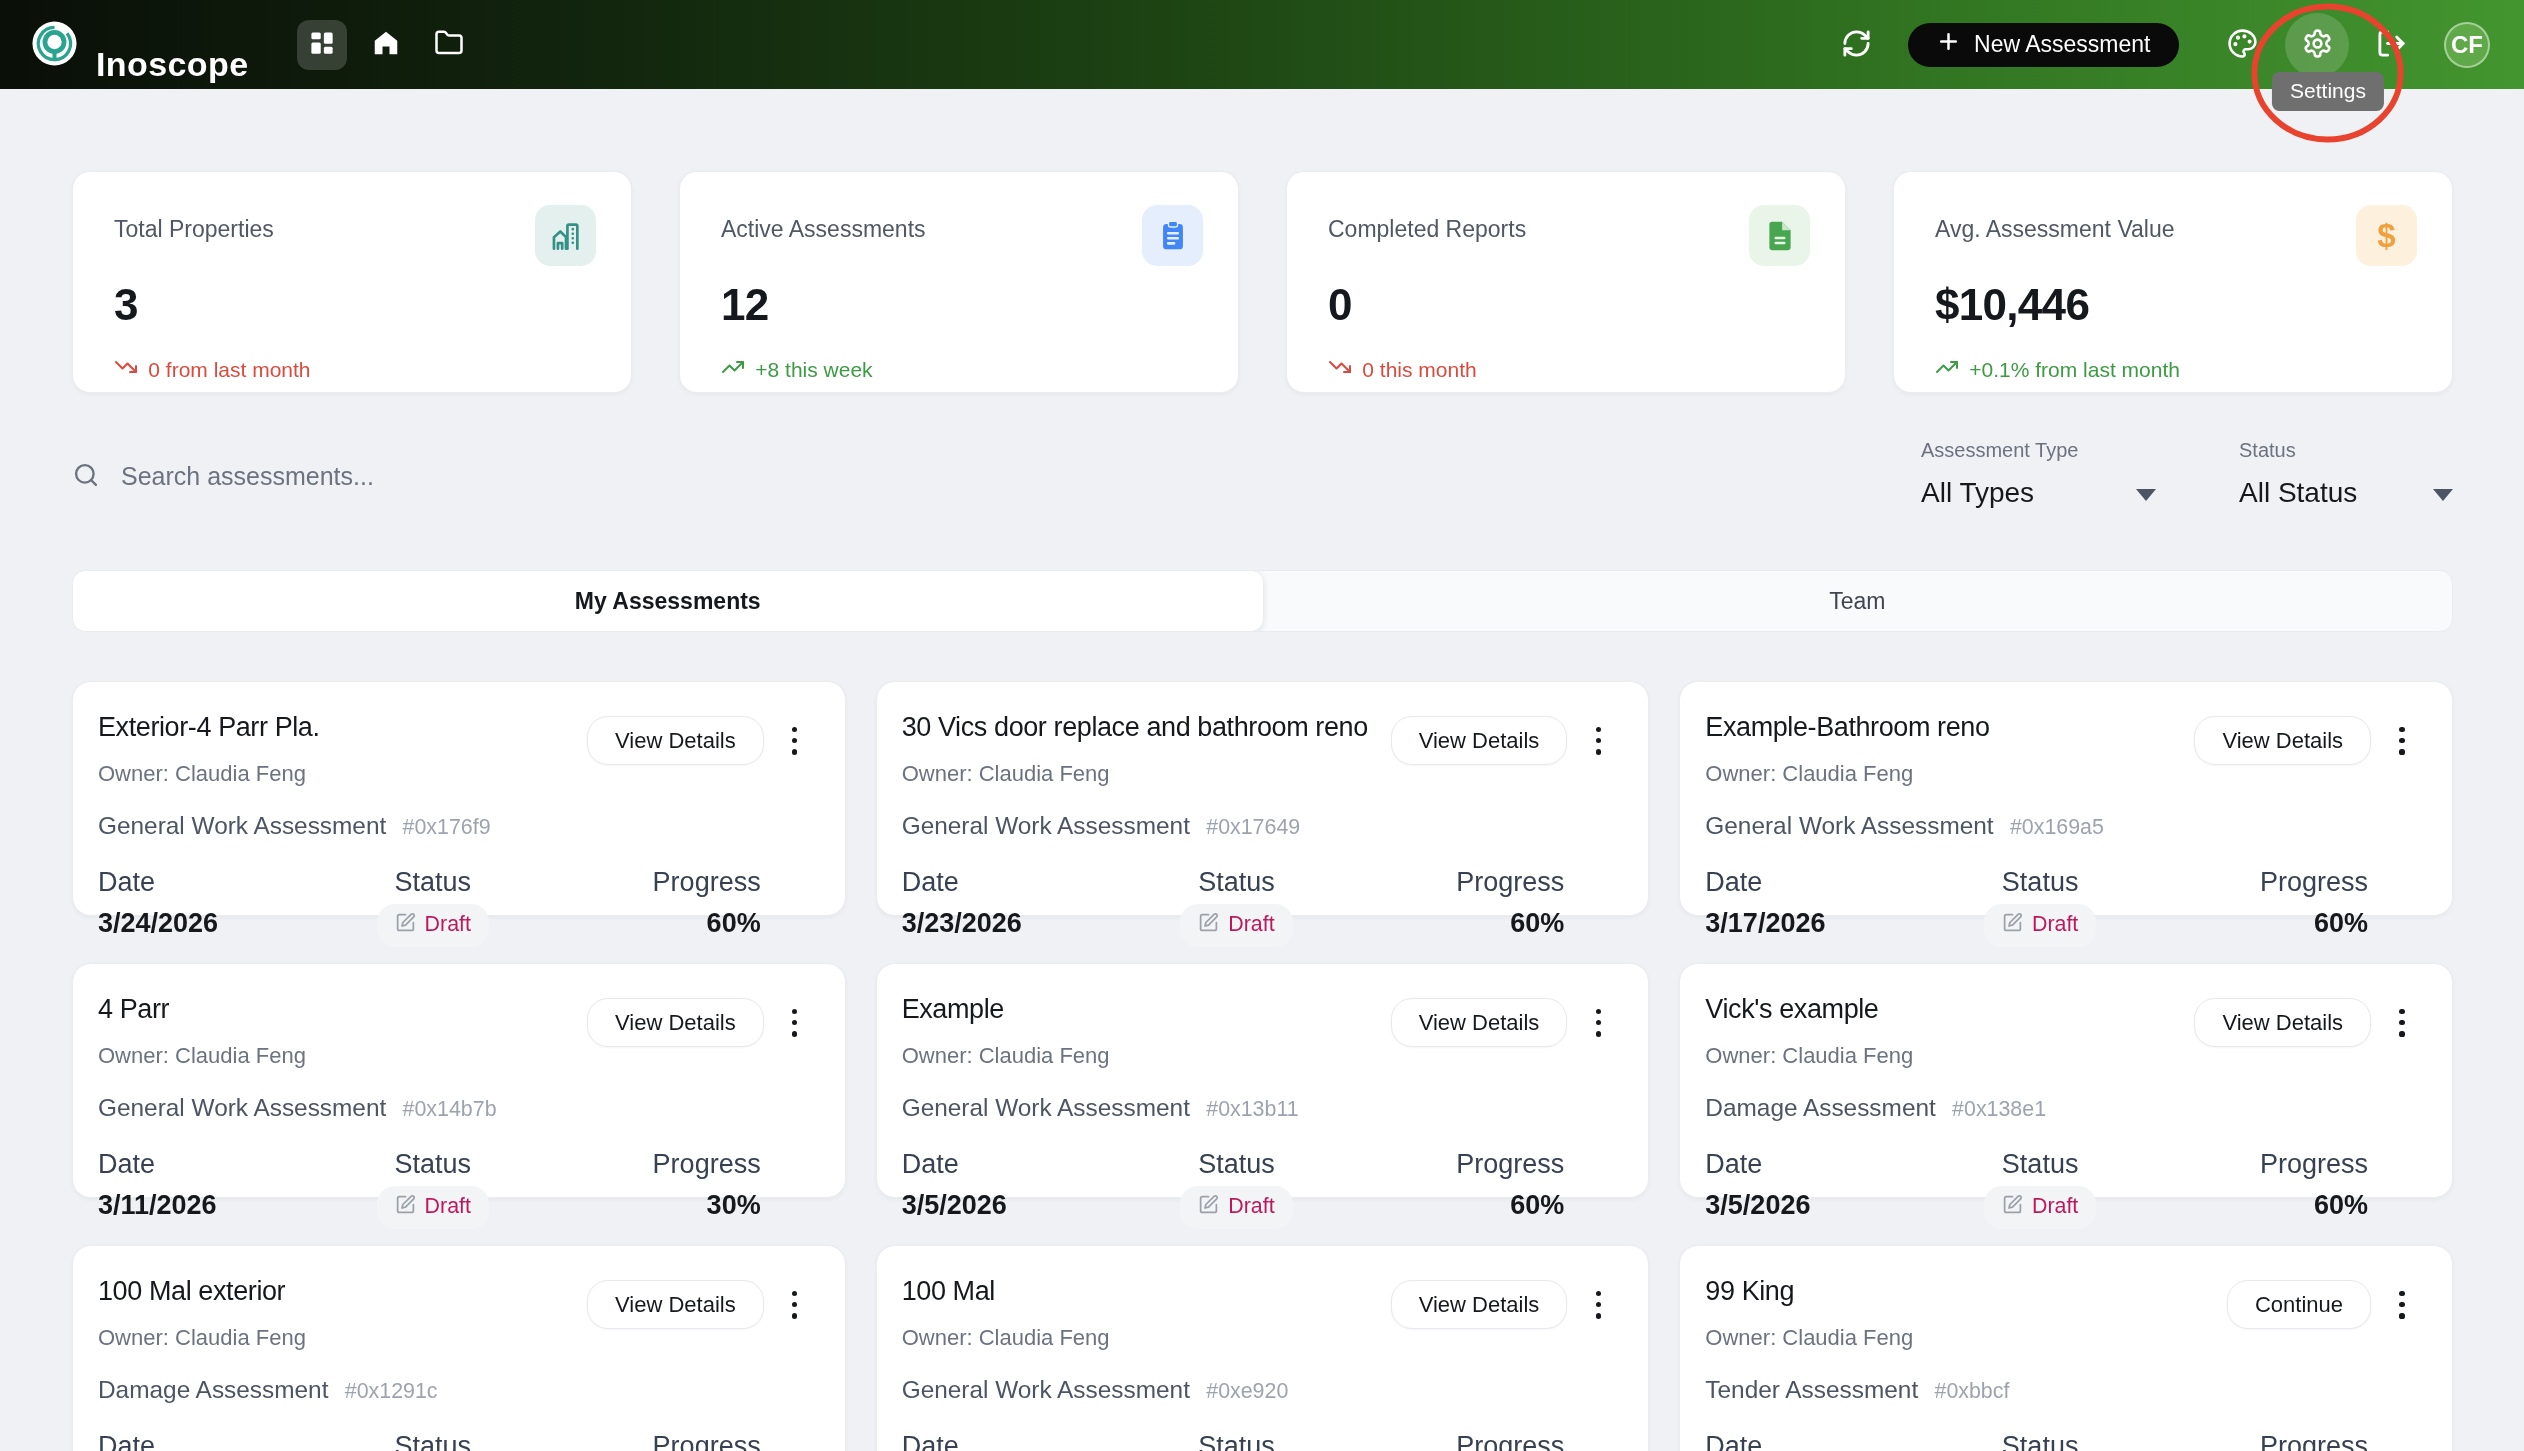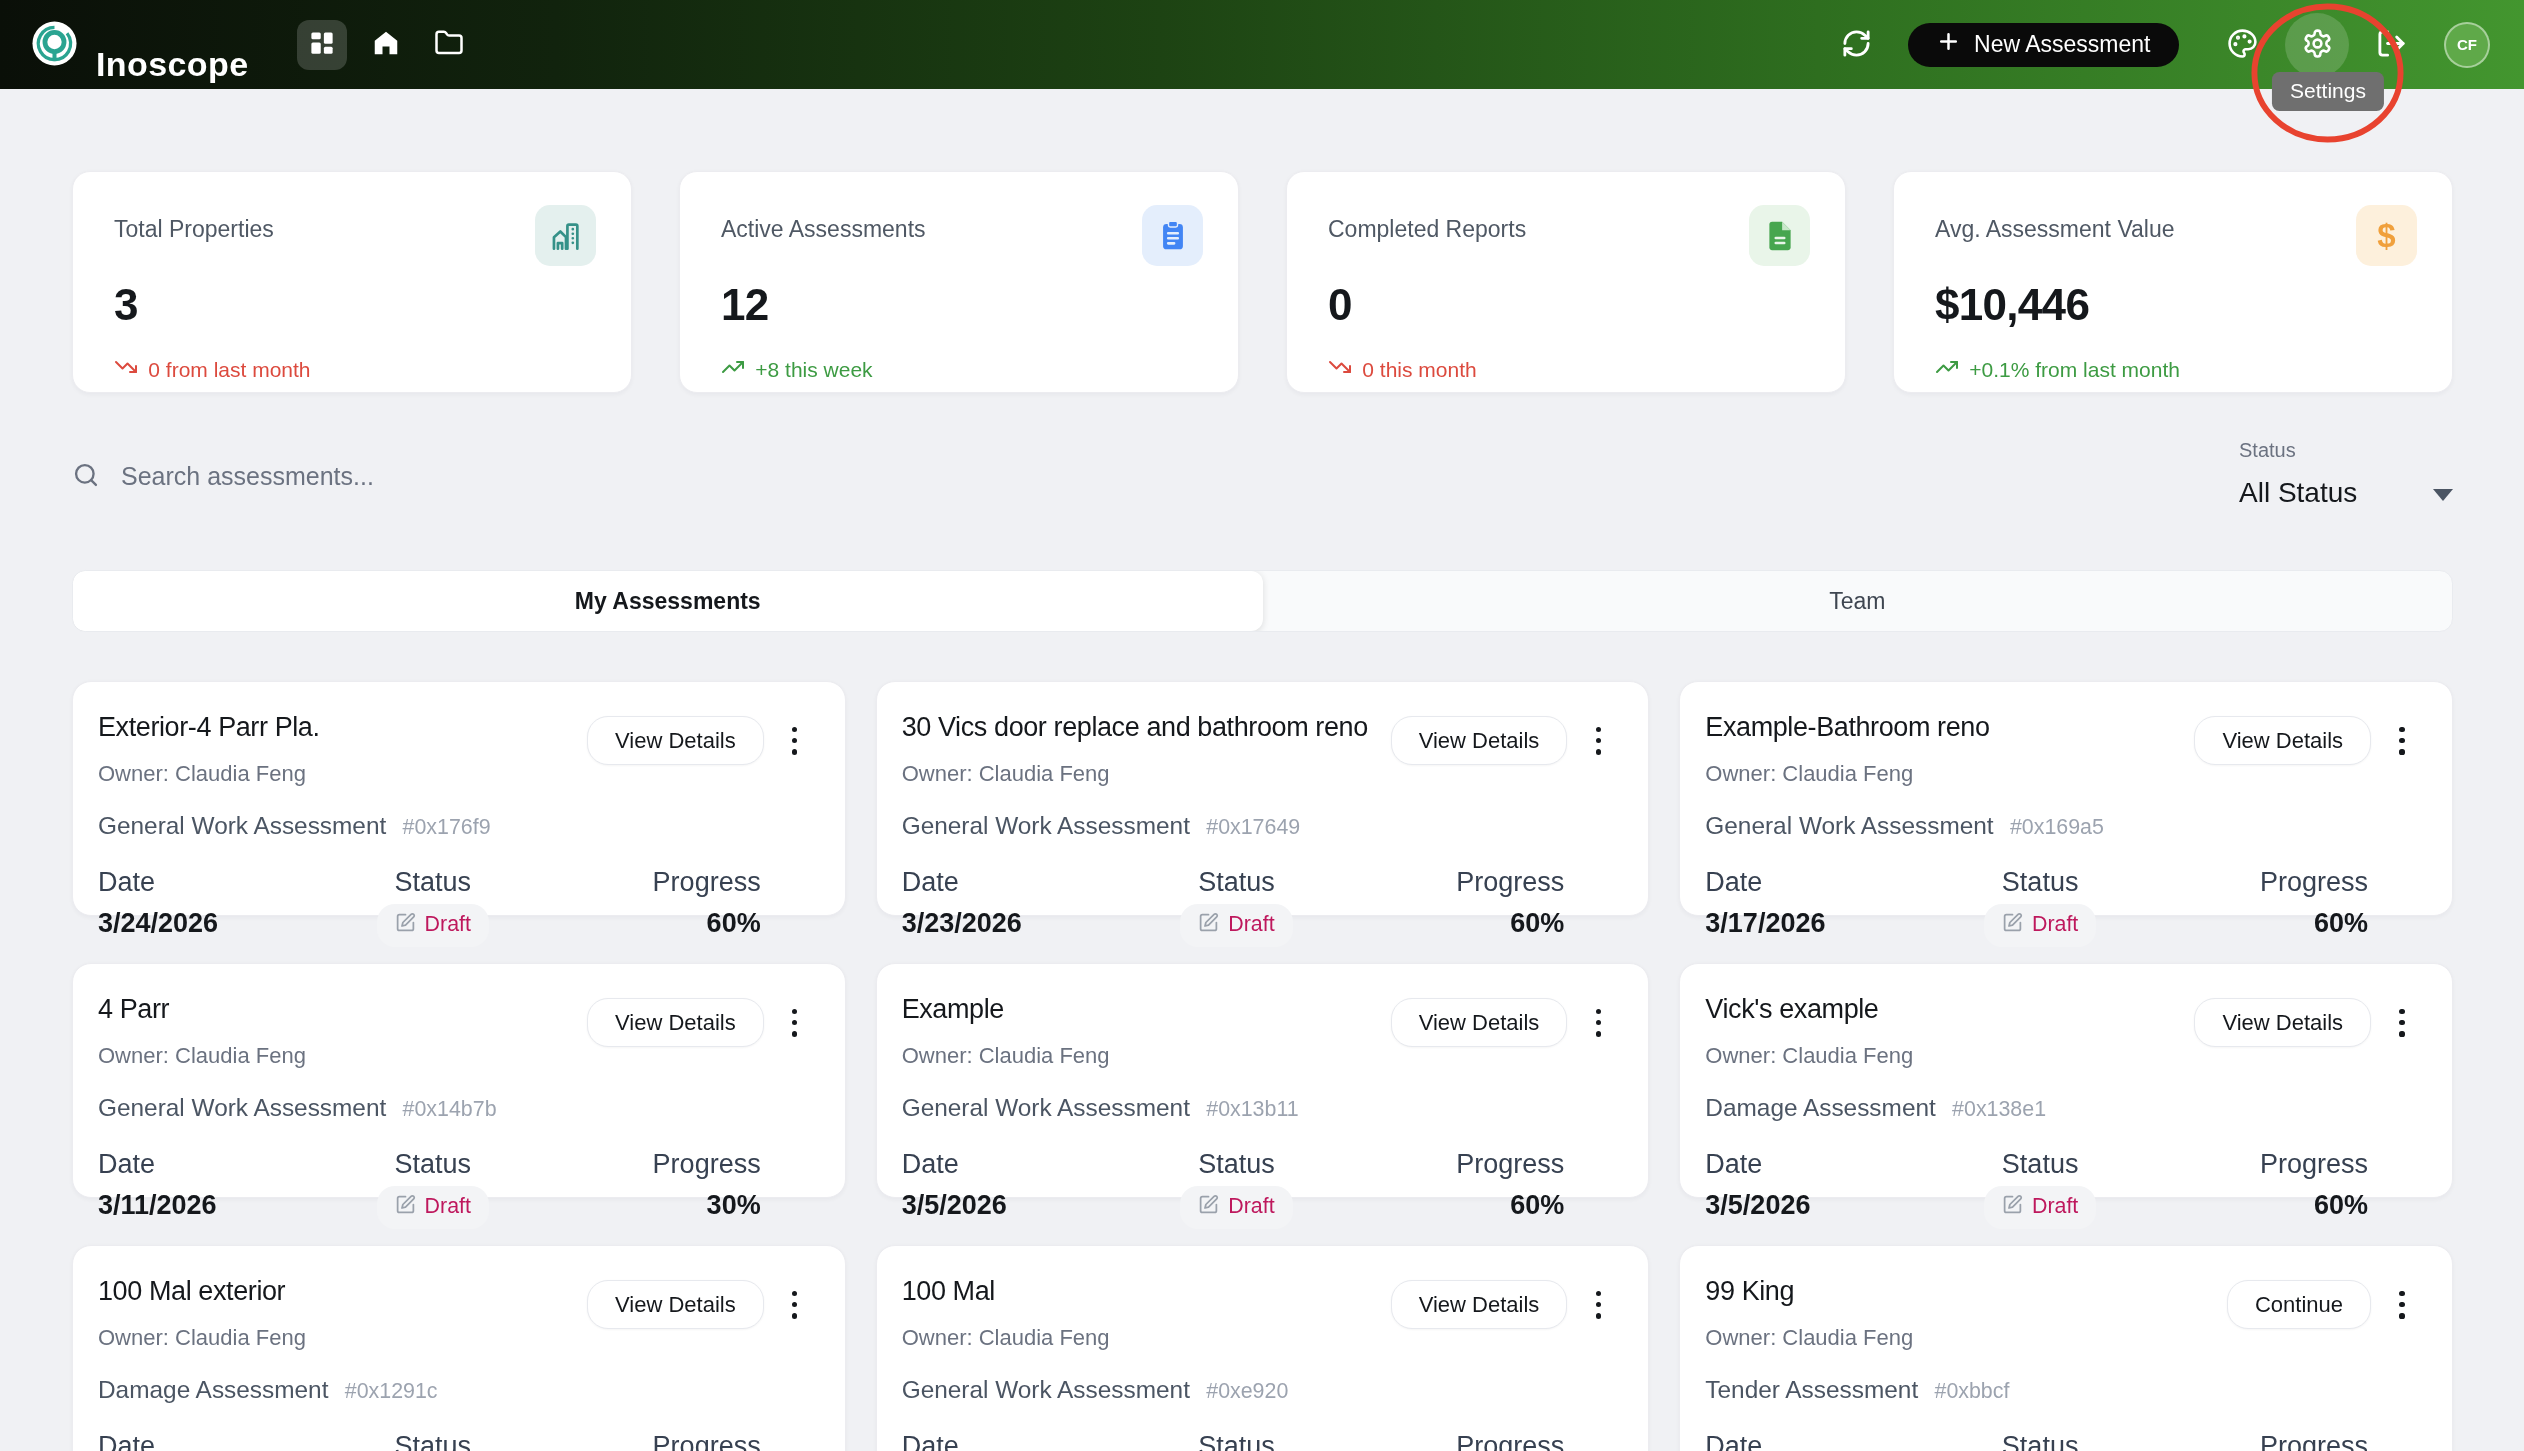--- a/index.html
+++ b/index.html
@@ -34,21 +34,21 @@
   }
   .na-btn svg { width:25px; height:25px; }
   .round-btn {
     width:64px; height:64px; border-radius:50%; border:none; background:transparent;
     display:flex; align-items:center; justify-content:center; cursor:pointer;
   }
   .round-btn svg { width:31px; height:31px; }
   .round-btn.highlight { background:rgba(255,255,255,.16); }
   .avatar {
     width:46px; height:46px; border-radius:50%; background:#5fa949;
-    border:2.2px solid rgba(255,255,255,.45); color:#fff; font-weight:700; font-size:15px;
+    border:2.2px solid rgba(255,255,255,.45); color:#fff; font-weight:700; font-size:24px;
     display:flex; align-items:center; justify-content:center; margin-left:10.3px; cursor:pointer;
   }
   .tooltip {
     position:absolute; top:72px; right:197px; transform:translateX(50%);
     background:#6f6f6f; color:#fff; font-size:21px; padding:7.4px 18px;
     border-radius:7.4px; z-index:40; white-space:nowrap;
   }
   .annotation {
     position:absolute; left:2250px; top:2.2px; width:155px; height:142px;
     z-index:50; pointer-events:none; overflow:visible;
@@ -315,20 +315,27 @@
   <section class="filter-row">
     <div class="search">
       <span>
         <svg viewBox="0 0 24 24" width="28" height="28" fill="none" stroke="#6b7280" stroke-width="2" stroke-linecap="round">
           <circle cx="11" cy="11" r="7.5"></circle>
             <line x1="20.5" y1="20.5" x2="16.4" y2="16.4"></line>
         </svg>
       </span>
       <input type="text" placeholder="Search assessments..." style="">
     </div>
+    <div class="dropdown type">
+      <div class="dd-label">Assessment Type</div>
+      <div class="dd-value">
+        <span>All Types</span>
+        <span class="caret"></span>
+      </div>
+    </div>
     <div class="dropdown status">
       <div class="dd-label">Status</div>
       <div class="dd-value">
         <span>All Status</span>
         <span class="caret"></span>
       </div>
     </div>
   </section>
 
   <div class="tabs">

